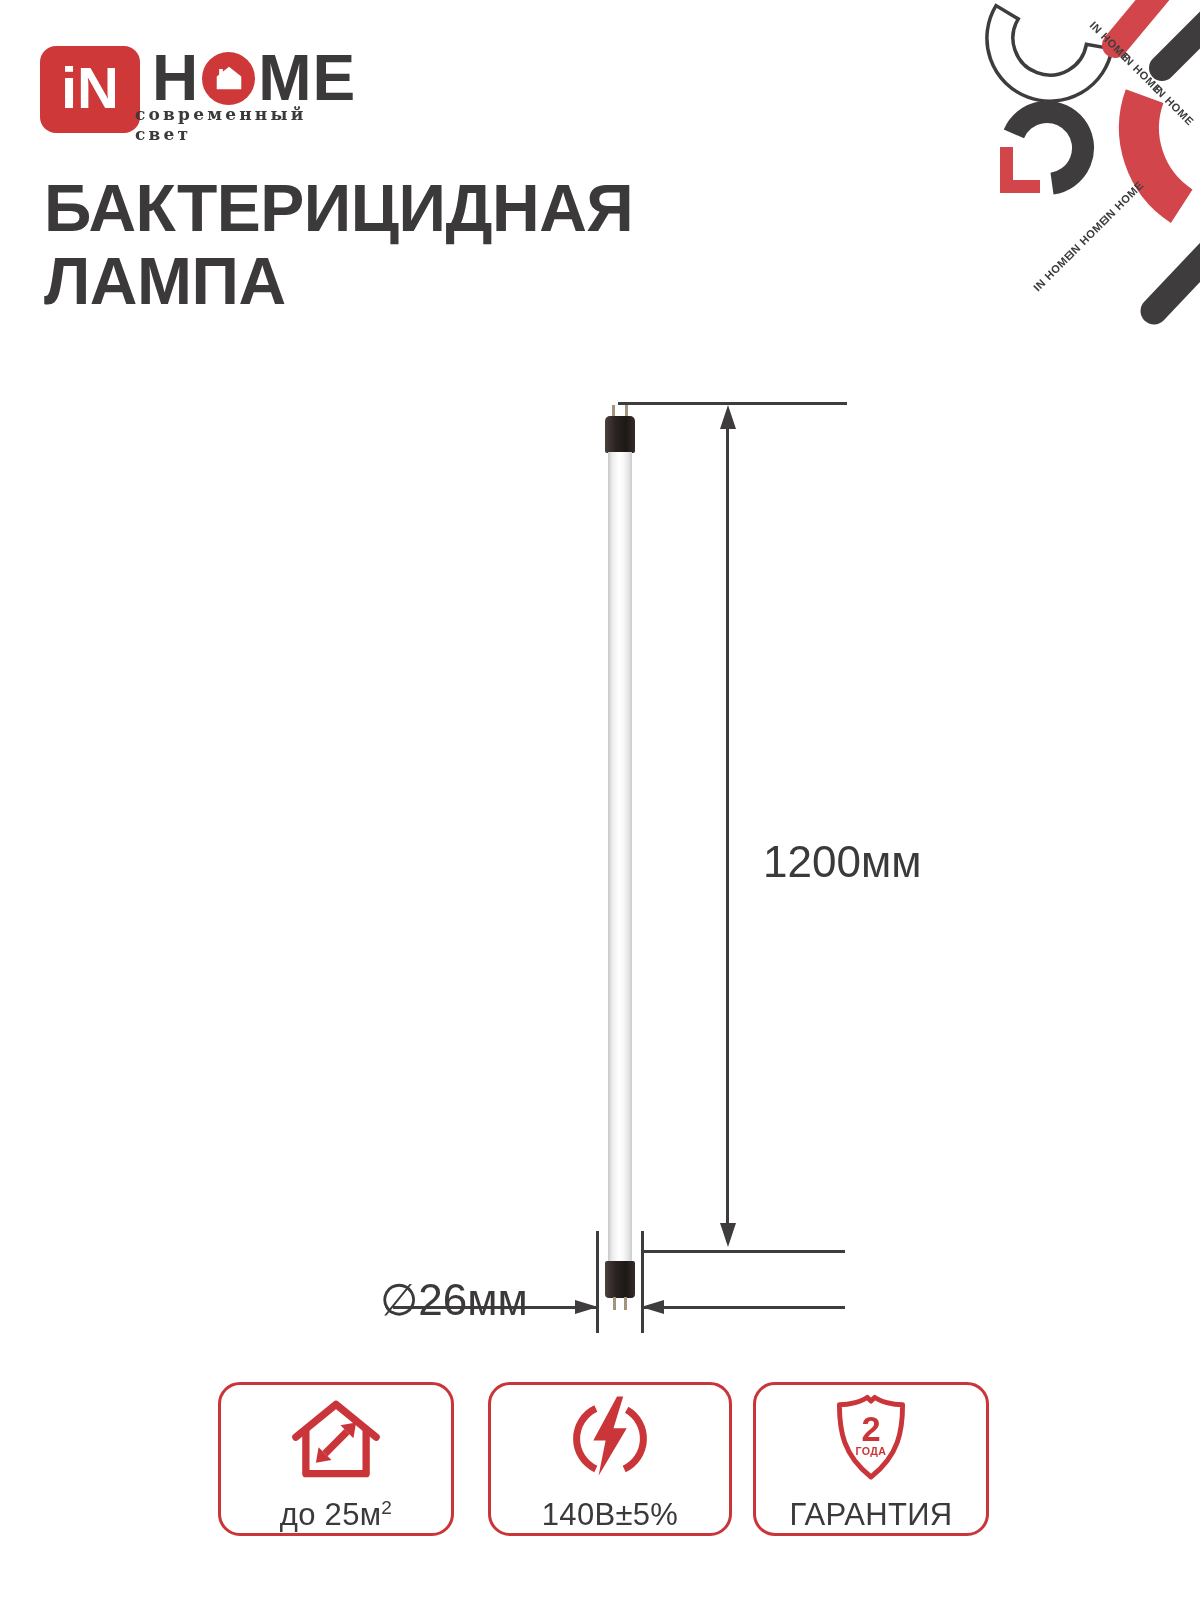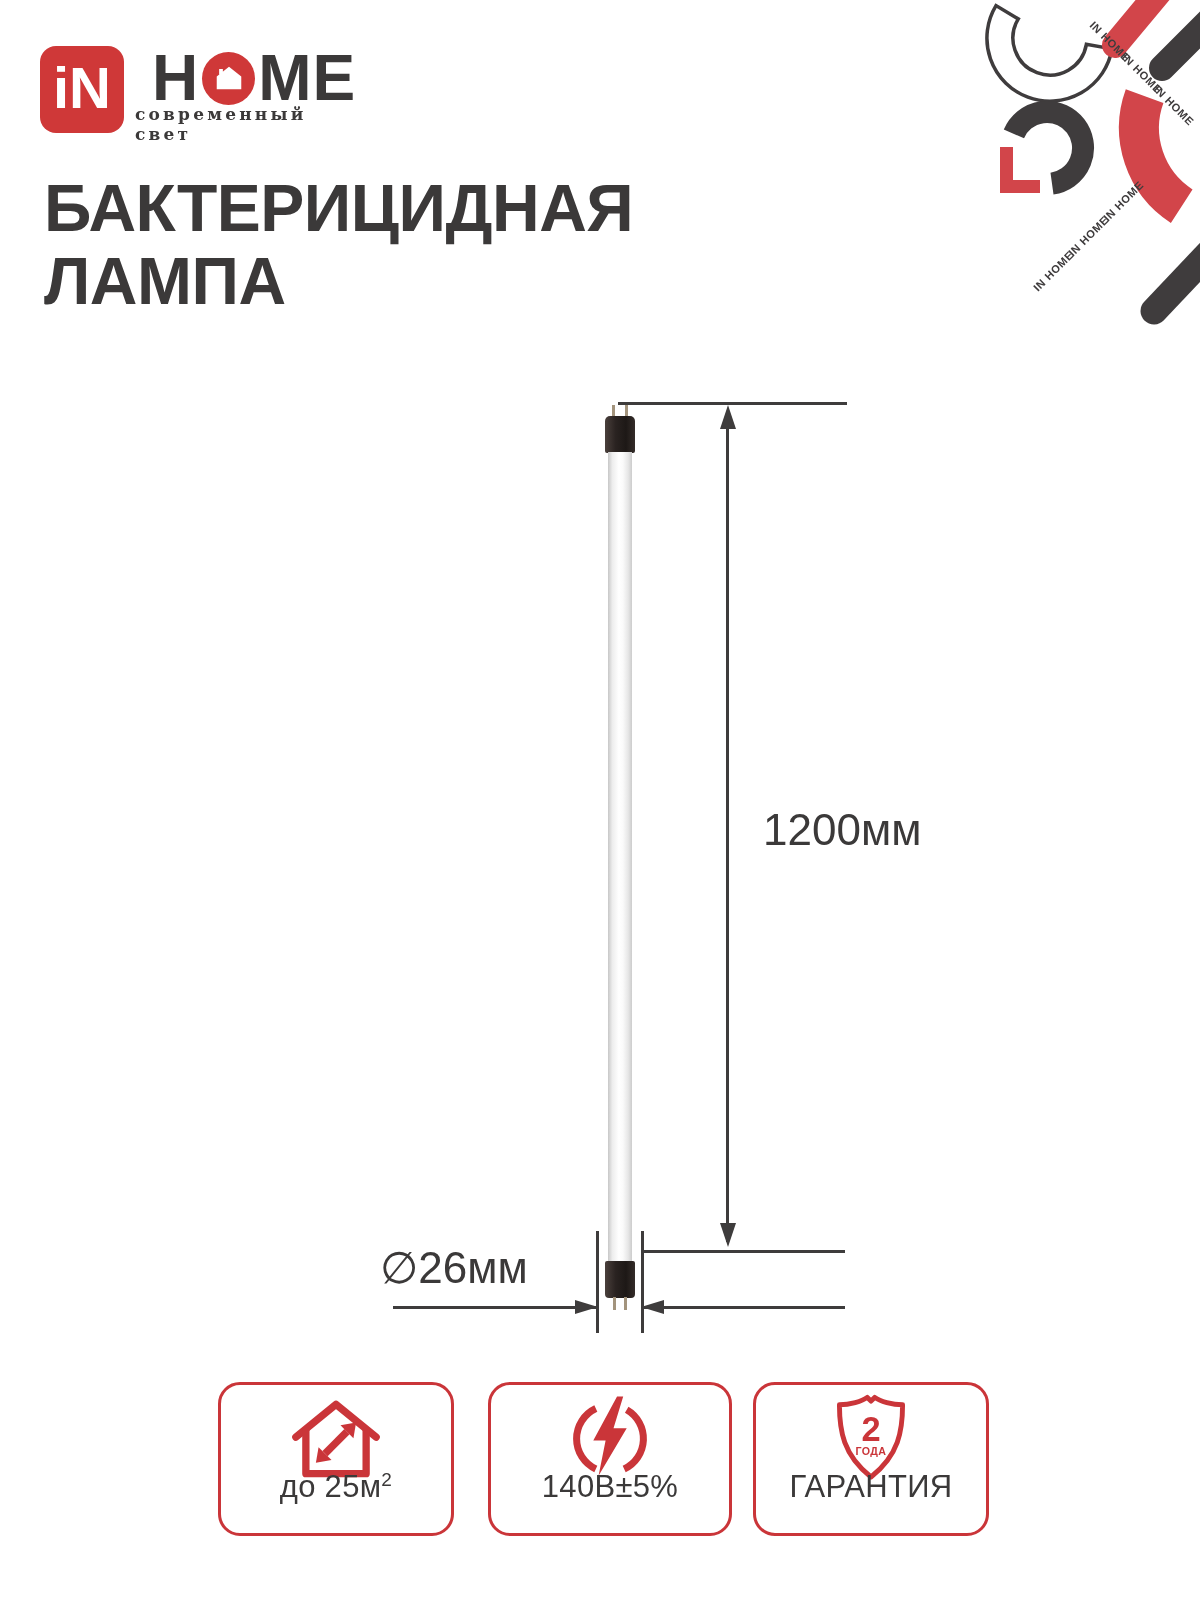--- a/index.html
+++ b/index.html
@@ -4,21 +4,21 @@
 <style>
   html,body{margin:0;padding:0;background:#fff;}
   .page{
     position:relative;width:1200px;height:1600px;background:#ffffff;overflow:hidden;
     font-family:"Liberation Sans","DejaVu Sans",sans-serif;color:#3b3939;
   }
   .abs{position:absolute;}
 
   
   .logo-box{
-    left:40px;top:46px;width:84px;height:87px;background:#cf3838;border-radius:16px;
+    left:40px;top:46px;width:100px;height:87px;background:#cf3838;border-radius:16px;
     display:flex;align-items:center;justify-content:center;
   }
   .logo-in{color:#ffffff;font-size:58px;font-weight:800;letter-spacing:0;line-height:1;padding-bottom:4px;}
   .home-row{left:152px;top:49px;height:58px;display:flex;align-items:center;
     font-size:64px;font-weight:800;letter-spacing:1px;color:#3b3939;}
   .home-circle{width:53px;height:53px;border-radius:50%;background:#cf3838;
     display:flex;align-items:center;justify-content:center;margin:0 3px;}
   .tagline{left:135px;top:104px;width:220px;font-family:"DejaVu Serif","Liberation Serif",serif;
     font-size:17px;font-weight:600;letter-spacing:3.2px;word-spacing:9px;color:#3b3939;}
 
@@ -53,31 +53,31 @@
   .dext-right{left:641px;top:1231px;width:3px;height:102px;}
   .ddim-left{left:393px;top:1306px;width:204px;height:3px;}
   .ddim-right{left:641px;top:1306px;width:204px;height:3px;}
 
   .arr{width:0;height:0;}
   .arr-up{left:720px;top:405px;border-left:8px solid transparent;border-right:8px solid transparent;border-bottom:24px solid #3e3c3c;}
   .arr-down{left:720px;top:1223px;border-left:8px solid transparent;border-right:8px solid transparent;border-top:24px solid #3e3c3c;}
   .arr-right{left:575px;top:1300px;border-top:7px solid transparent;border-bottom:7px solid transparent;border-left:23px solid #3e3c3c;}
   .arr-left{left:641px;top:1300px;border-top:7px solid transparent;border-bottom:7px solid transparent;border-right:23px solid #3e3c3c;}
 
-  .dim-label{font-size:44px;font-weight:500;color:#3b3939;font-family:"Liberation Sans","DejaVu Sans",sans-serif;}
+  .dim-label{font-size:44px;font-weight:500;color:#3b3939;font-family:"Liberation Sans","DejaVu Sans",sans-serif;margin-top:32px;}
   .len-label{left:763px;top:805px;}
   .dia-label{left:380px;top:1242px;}
 
   
   .fbox{top:1382px;width:230px;height:148px;border:3.5px solid #ca3539;border-radius:22px;background:#fff;}
   .fbox-1{left:218px;}
   .fbox-2{left:488px;padding-left:8px;}
   .fbox-3{left:753px;}
   .ficon{position:absolute;left:50%;transform:translateX(-50%);}
-  .flabel{position:absolute;left:0;right:0;bottom:28px;text-align:center;
+  .flabel{position:absolute;left:0;right:0;bottom:0;text-align:center;
     font-size:31px;font-weight:500;color:#3b3939;letter-spacing:0.3px;}
   .flabel .sup{font-size:19px;position:relative;top:-11px;}
   .shield-num{font-size:42px;font-weight:800;fill:#ca3539;font-family:"Liberation Sans",sans-serif;}
   .shield-unit{font-size:13px;font-weight:800;fill:#ca3539;letter-spacing:0.5px;font-family:"Liberation Sans",sans-serif;}
 </style>
 </head>
 <body>
 
 <div class="page">
 

